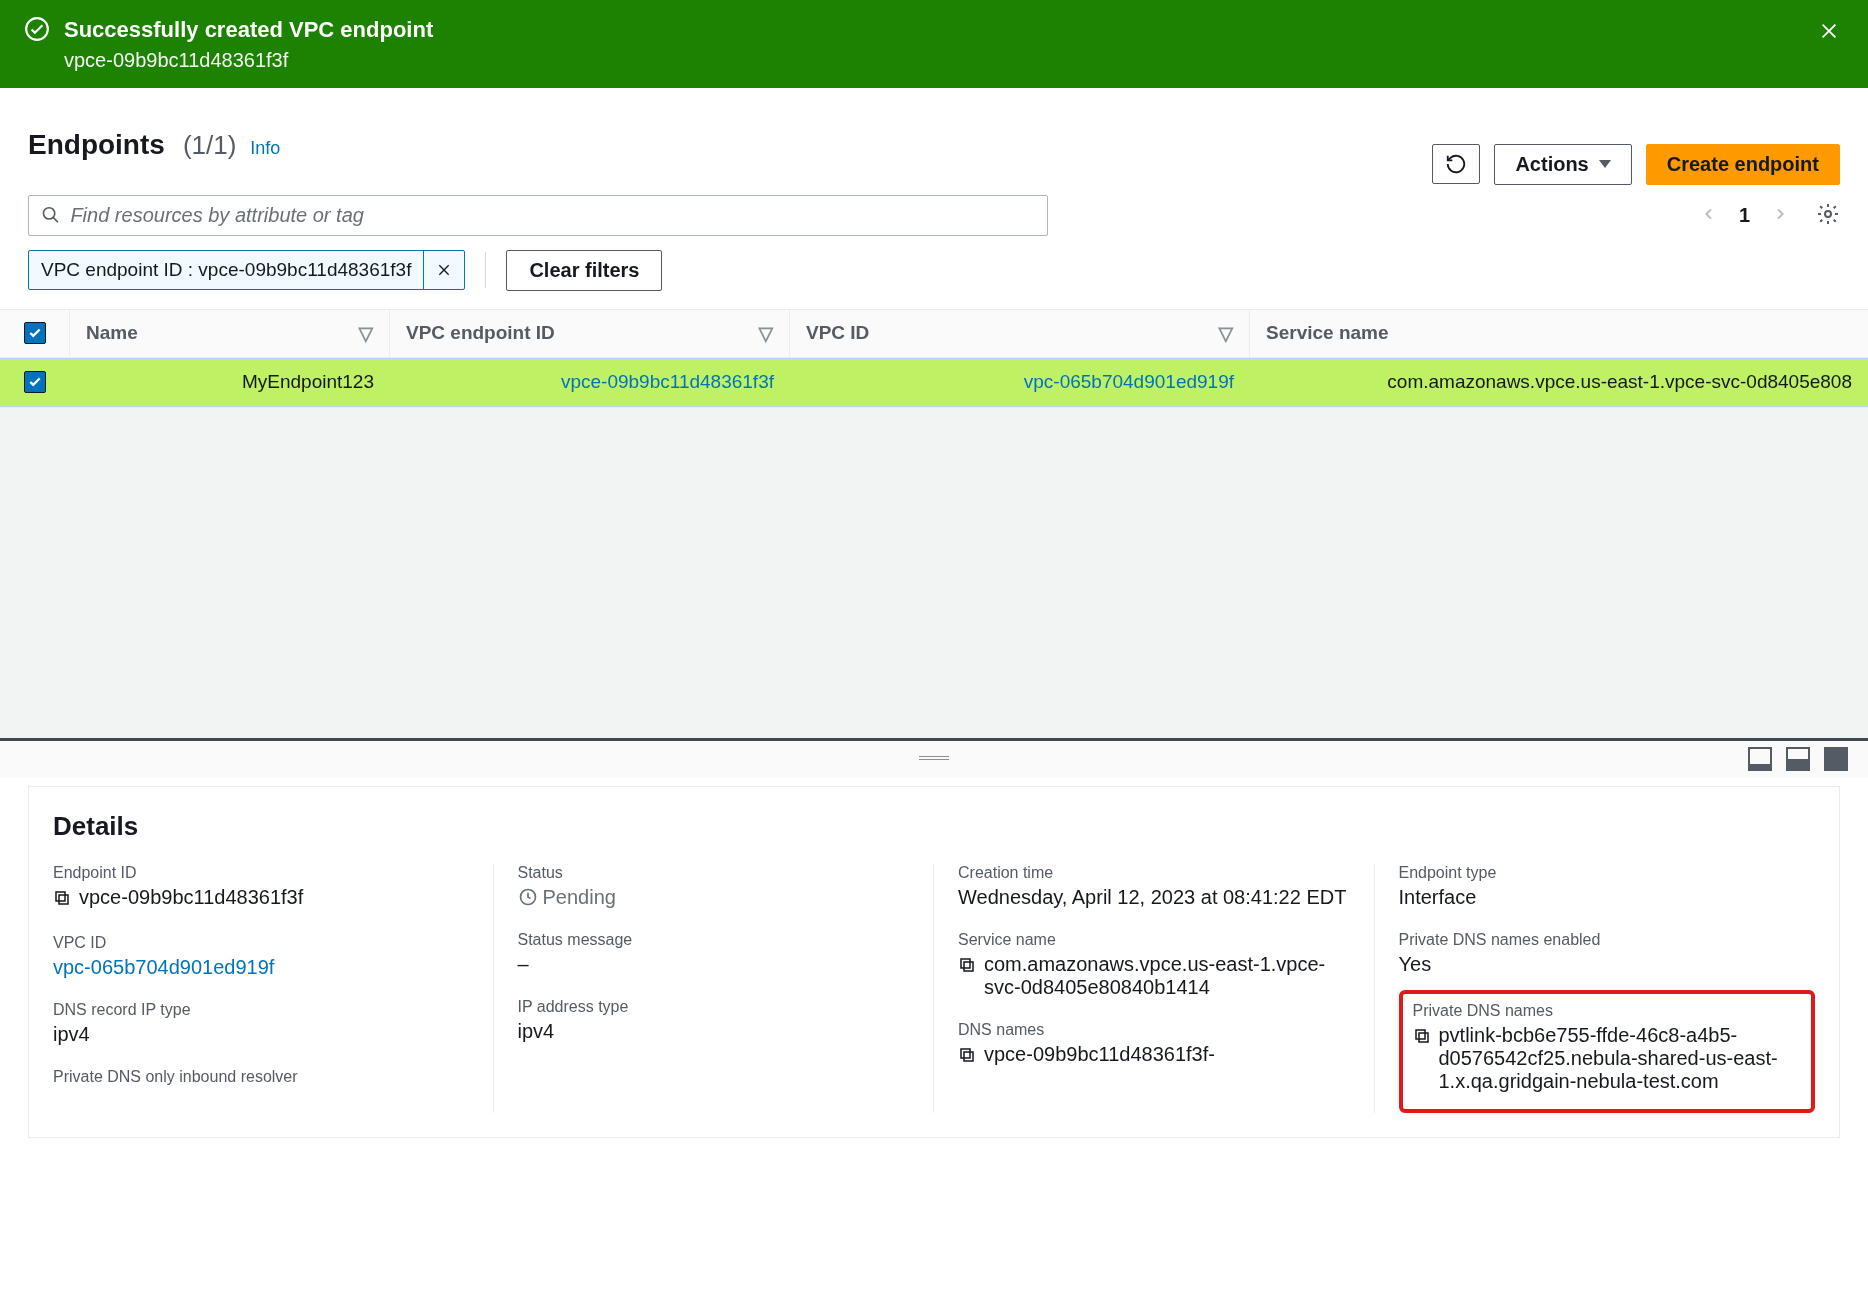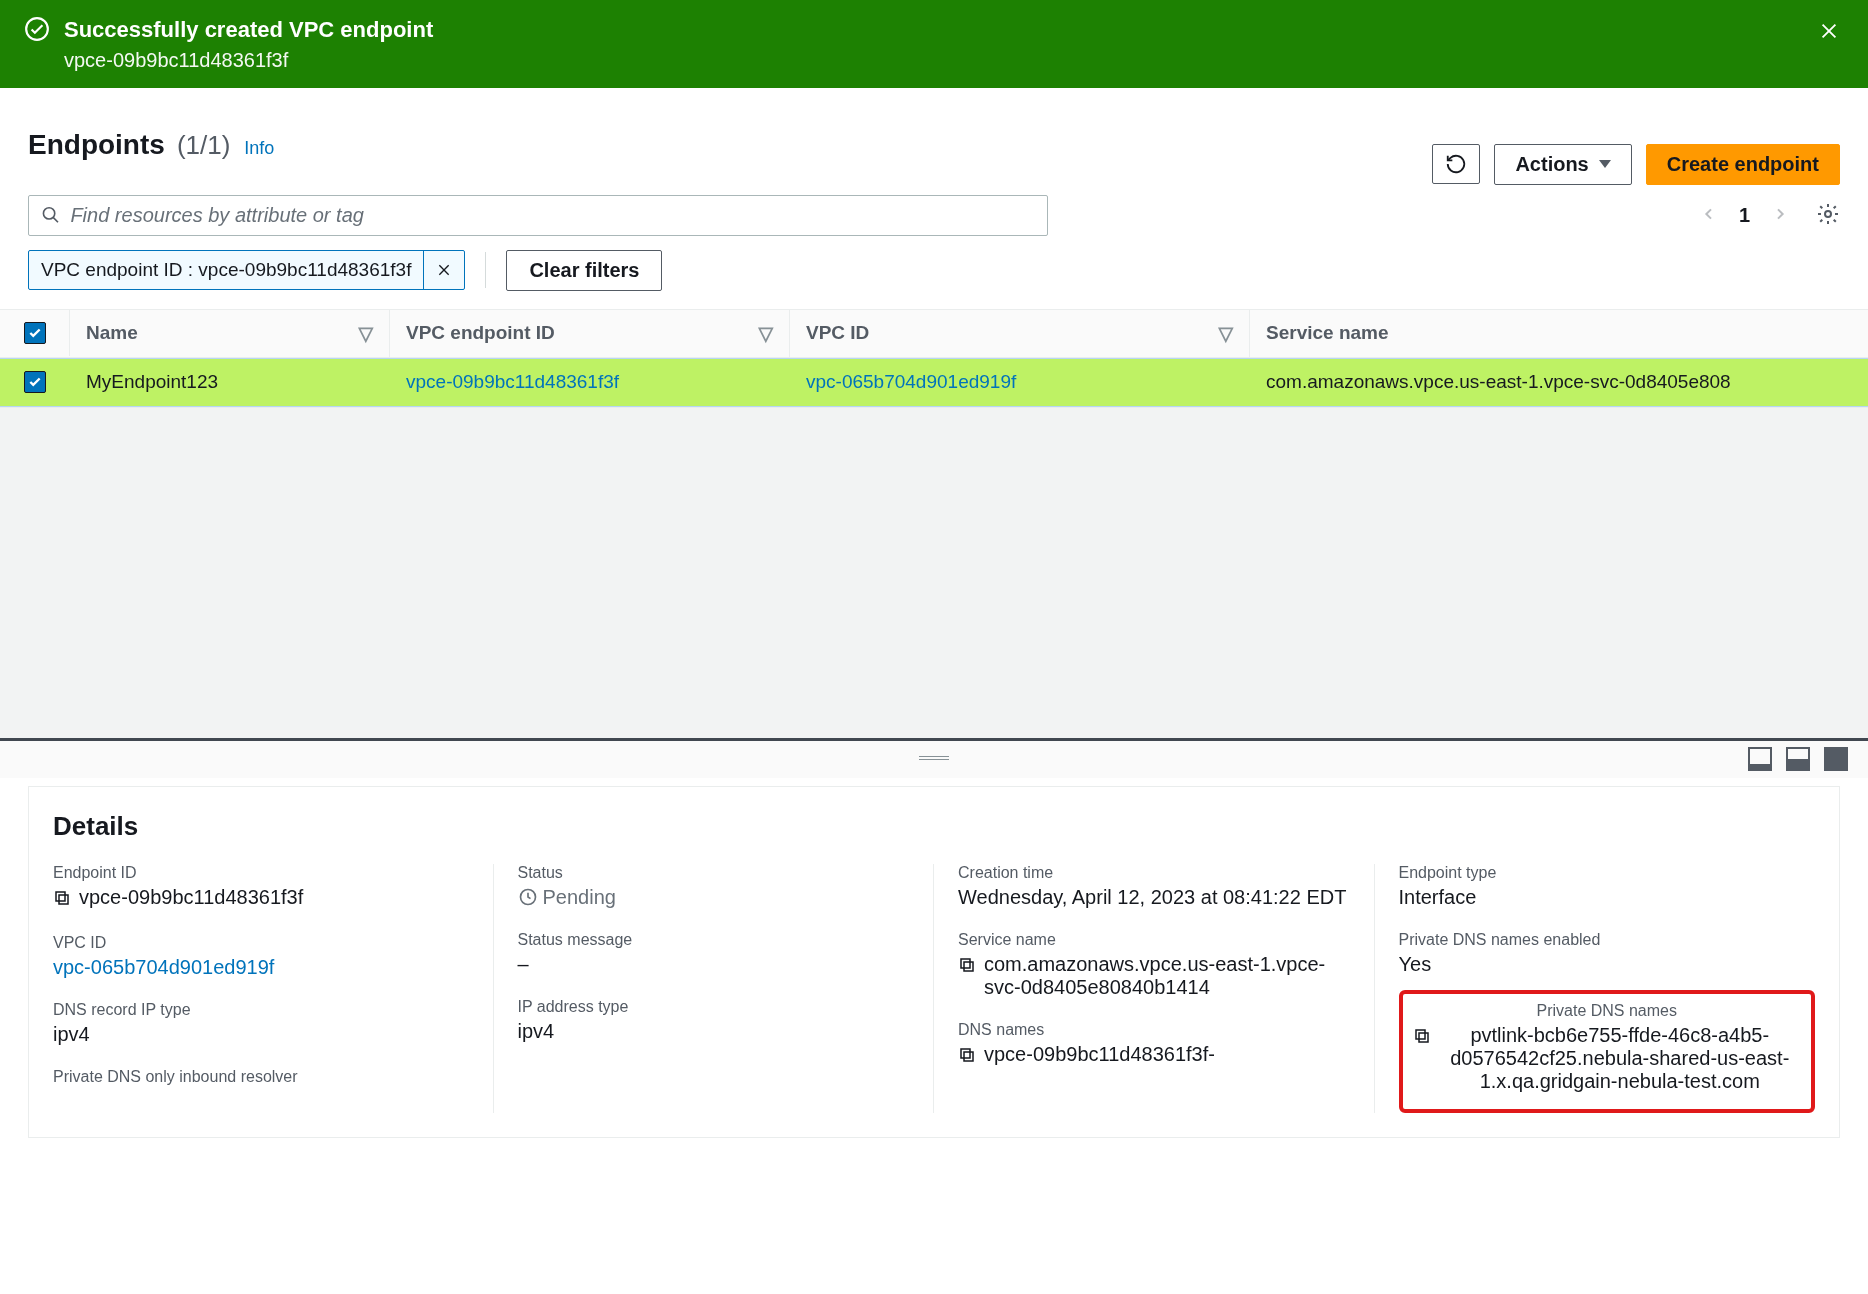--- a/index.html
+++ b/index.html
@@ -27,21 +27,21 @@
   .banner-close { cursor: pointer; padding: 4px; }
   .icon-check-circle svg, .banner-close svg { display:block; }
 
   
   .page-header {
     display: flex;
     justify-content: space-between;
     align-items: center;
     padding: 18px 28px 10px 28px;
   }
-  .page-header h1 { font-size: 28px; font-weight: 700; display:inline-flex; align-items:baseline; gap:12px;}
+  .page-header h1 { font-size: 28px; font-weight: 700; display:inline-flex; align-items:baseline; gap:18px;}
   .count-frac { font-weight: 400; color: #545b64; font-size: 26px;}
   .info-link { color: #0073bb; font-size: 18px; font-weight: 400; margin-left: 14px; cursor:pointer;}
   .header-actions { display: flex; gap: 14px; align-items: center; margin-top: 38px;}
   .btn {
     border: 1px solid #545b64;
     background: #fff;
     color: #16191f;
     padding: 8px 20px;
     font-size: 20px;
     font-weight: 700;
@@ -78,21 +78,21 @@
     border:1px solid #0073bb; border-radius:2px; display:inline-flex; align-items:stretch;
     font-size:19px; background:#f1faff;
   }
   .filter-tag .tag-text { padding:8px 12px; }
   .filter-tag .tag-x { border-left:1px solid #0073bb; padding:8px 12px; cursor:pointer; display:flex;align-items:center;}
   .divider-v { width:1px; background:#d5dbdb; height:36px;}
   .btn.clear { font-weight:700; font-size:20px; padding:8px 22px;}
 
   
   .table { width:100%; border-top:1px solid #eaeded; border-bottom:1px solid #eaeded; }
-  .thead, .trow { display:grid; grid-template-columns: 70px 320px 400px 460px 1fr; align-items:center; }
+  .thead, .trow { display:grid; grid-template-columns: 70px 320px 400px 460px 1fr; align-items:center;text-align:right; }
   .thead { background:#fafafa; border-bottom:1px solid #eaeded; }
   .th { padding:12px 16px; font-size:19px; font-weight:700; color:#545b64; display:flex; justify-content:space-between; align-items:center; border-right:1px solid #eaeded;}
   .th:last-child { border-right:none;}
   .th .sort { color:#879196; }
   .trow { background:#bef264; border-top:1px solid #b5d6f4; border-bottom:1px solid #b5d6f4;}
   .td { padding:12px 16px; font-size:19px; color:#16191f; }
   .td.link { color:#0073bb; cursor:pointer;}
   .checkbox {
     width:22px; height:22px; border:1px solid #16191f; background:#0073bb; display:inline-flex; align-items:center; justify-content:center; border-radius:2px; cursor:pointer;
   }
@@ -352,21 +352,21 @@
     <div class="details-col">
       <div class="field">
         <div class="field-label">Endpoint type</div>
         <div class="field-value">Interface</div>
       </div>
       <div class="field">
         <div class="field-label">Private DNS names enabled</div>
         <div class="field-value">Yes</div>
       </div>
       <div class="highlight-box">
-        <div class="field" style="margin-bottom:8px;text-align:center;">
+        <div class="field" style="margin-bottom:8px;">
           <div class="field-label">Private DNS names</div>
           <div class="field-value">
             <span class="copy-icon"><svg width="18" height="18" viewBox="0 0 24 24" fill="none" stroke="#16191f" stroke-width="2">
                   <rect x="8" y="8" width="12" height="12"></rect>
                   <rect x="4" y="4" width="12" height="12"></rect>
                 </svg></span>
             <span>pvtlink-bcb6e755-ffde-46c8-a4b5-d0576542cf25.nebula-shared-us-east-1.x.qa.gridgain-nebula-test.com</span>
           </div>
         </div>
       </div>

